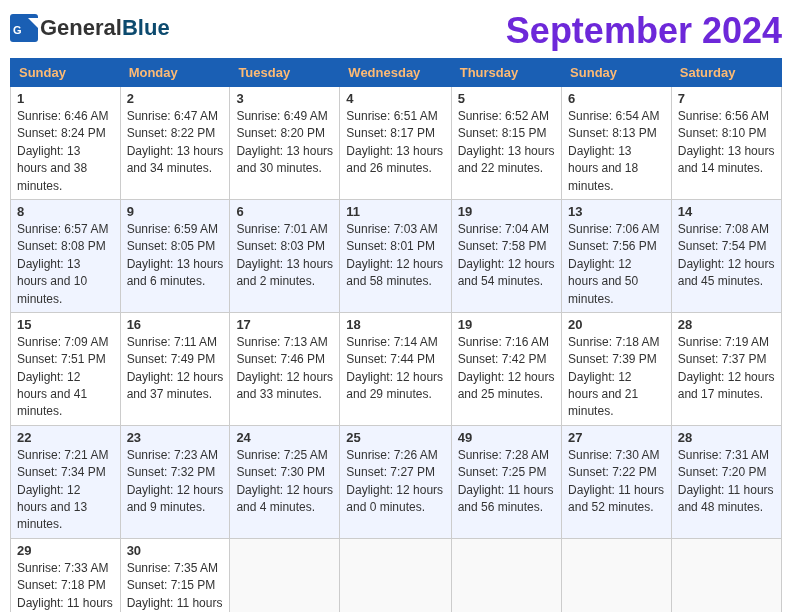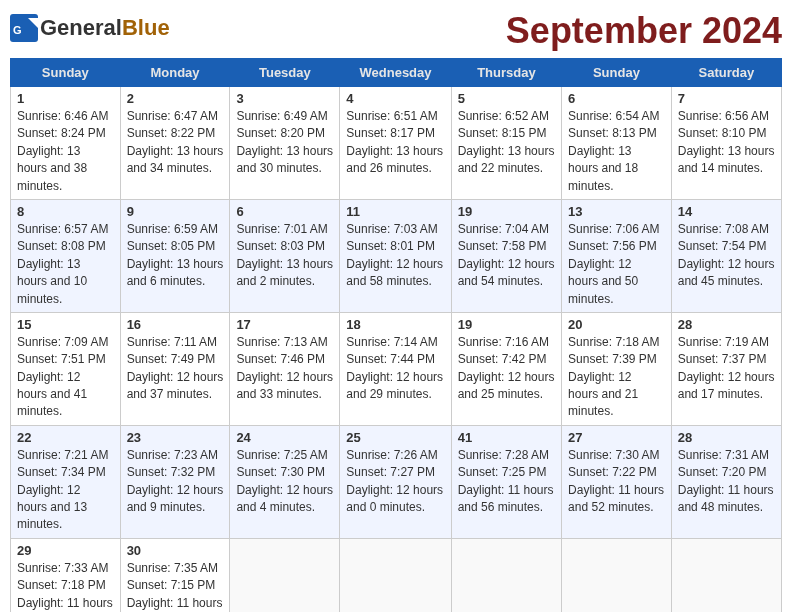--- a/index.html
+++ b/index.html
@@ -25,36 +25,36 @@
     .logo-top {
       display: flex;
       align-items: center;
     }
     .title-block {
       text-align: right;
     }
     .month-year {
       font-size: 36px;
       font-weight: bold;
-      color: #7f1d1d;
+      color: #6d28d9;
     }
     .location {
       font-size: 15px;
       color: #555;
       margin-top: 2px;
     }
     .calendar {
       width: 100%;
       border-collapse: collapse;
       margin-top: 6px;
     }
     .calendar th {
       background-color: #1a5fb4;
-      color: #e5e5e5;
-      text-align: center;
+      color: #fdba74;
+      text-align: left;
       padding: 6px 8px;
       font-size: 13px;
       font-weight: bold;
       border: 1px solid #1a5fb4;
     }
     .calendar td {
       border: 1px solid #ccc;
       vertical-align: top;
       padding: 4px 6px;
       width: 113px;
@@ -83,21 +83,21 @@
 <body>
 
 <div class="header">
   <div class="logo">
     <div class="logo-top">
       <svg width="28" height="28" viewBox="0 0 28 28">
         <rect x="0" y="0" width="28" height="28" rx="3" fill="#1a5fb4"></rect>
         <polygon points="18,4 28,4 28,14" fill="white"></polygon>
         <text x="3" y="20" font-size="11" font-weight="bold" fill="white" font-family="Arial">G</text>
       </svg>
-      <span style="font-size:22px;font-weight:bold;color:#333;margin-left:2px;">General<span style="color:#a16207;">Blue</span></span>
+      <span style="font-size:22px;font-weight:bold;color:#333;margin-left:2px;">General<span style="color:#0c4a6e;">Blue</span></span>
     </div>
   </div>
   <div class="title-block">
     <div class="month-year">September 2024</div>
   </div>
 </div>
 
 <table class="calendar">
   <thead>
     <tr>
@@ -312,21 +312,21 @@
       </td>
         <td>
         <span class="day-num">25</span>
         <div class="day-info">
           Sunrise: 7:26 AM<br>
           Sunset: 7:27 PM<br>
           Daylight: 12 hours and 0 minutes.
         </div>
       </td>
         <td>
-        <span class="day-num">41</span>
+        <span class="day-num">49</span>
         <div class="day-info">
           Sunrise: 7:28 AM<br>
           Sunset: 7:25 PM<br>
           Daylight: 11 hours and 56 minutes.
         </div>
       </td>
         <td>
         <span class="day-num">27</span>
         <div class="day-info">
           Sunrise: 7:30 AM<br>

